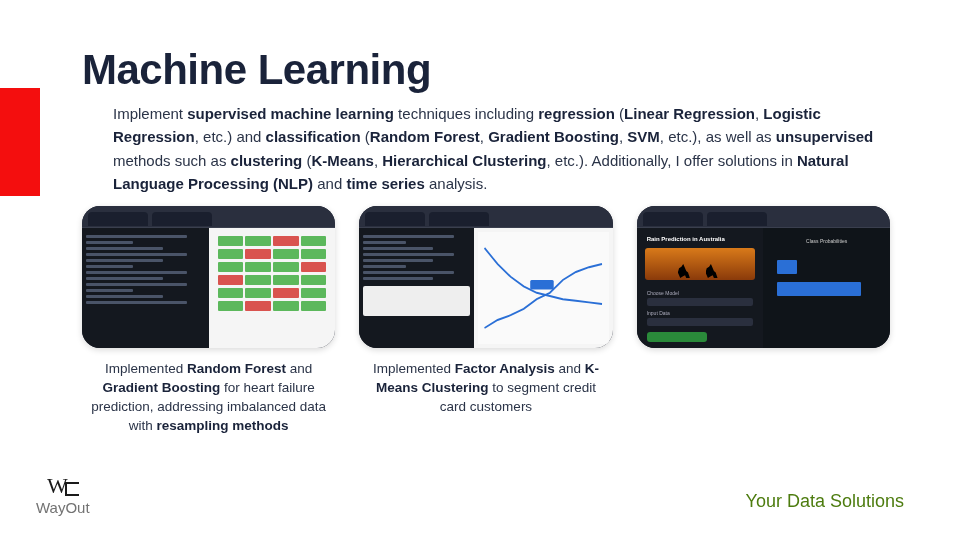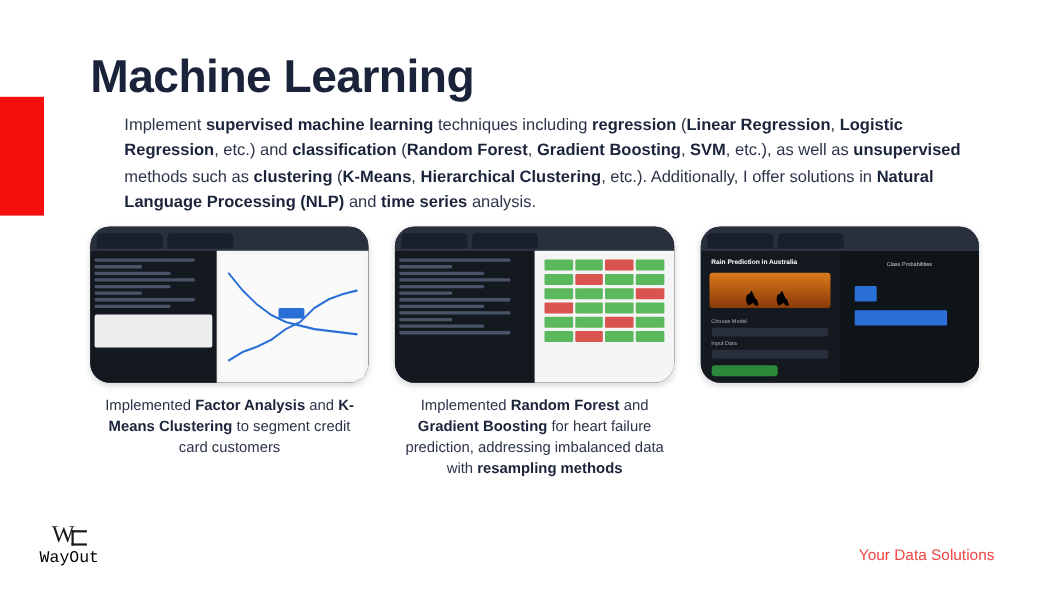--- a/index.html
+++ b/index.html
@@ -38,36 +38,102 @@
   .prob-title { color:#ccc; font-size:5px; text-align:center; padding:6px 0 2px;}
   .prob-bars { padding:6px 10px;}
   .prob-bar-row { display:flex; align-items:center; margin:8px 0; gap:4px;}
   .prob-bar { height:14px; background:#2a6fd6; border-radius:1px;}
   .btn-green { background:#2a8a3a; height:10px; width:60px; border-radius:3px; margin:6px 0;}
   .caption { font-size: 13.5px; line-height: 1.4; text-align: center; color: #2b3448; margin-top: 12px; padding: 0 6px; }
   .caption strong { font-weight: 700; color: #1a233a; }
   .logo { position: absolute; left: 36px; bottom: 24px; display: flex; flex-direction: column; align-items: center; }
   .logo-mark { font-family: Georgia, serif; font-size: 22px; font-weight: 400; color: #1a1a1a; letter-spacing: -1px; line-height:1;}
   .logo-d { display:inline-block; border:2px solid #1a1a1a; width:14px; height:14px; border-right:none; border-radius: 0 0 0 0; vertical-align:middle; margin-left:-2px; position:relative; top:1px;}
-  .logo-text { font-family: Liberation Mono, monospace; font-size: 15px; color: #000000; margin-top: 2px; }
-  .footer-text { position: absolute; right: 56px; bottom: 28px; font-size: 14px; color: #ef4444; }
+  .logo-text { font-family: Liberation Sans, sans-serif; font-size: 15px; color: #737373; margin-top: 2px; }
+  .footer-text { position: absolute; right: 56px; bottom: 28px; font-size: 18px; color: #4d7c0f; }
 </style>
 </head>
 <body>
 
 <div class="slide">
 
   <div class="red-block"></div>
 
   <div class="content">
     <h1 class="title">Machine Learning</h1>
     <p class="subtitle">Implement <strong>supervised machine learning</strong> techniques including <strong>regression</strong> (<strong>Linear Regression</strong>, <strong>Logistic Regression</strong>, etc.) and <strong>classification</strong> (<strong>Random Forest</strong>, <strong>Gradient Boosting</strong>, <strong>SVM</strong>, etc.), as well as <strong>unsupervised</strong> methods such as <strong>clustering</strong> (<strong>K-Means</strong>, <strong>Hierarchical Clustering</strong>, etc.). Additionally, I offer solutions in <strong>Natural Language Processing (NLP)</strong> and <strong>time series</strong> analysis.</p>
   </div>
 
   <div class="cards">
+
+    <div class="card">
+      <div class="thumb">
+        <div class="thumb-browser">
+            <div class="thumb-tab"></div>
+            <div class="thumb-tab"></div>
+          </div>
+        <div class="thumb-body">
+          <div class="panel-dark">
+            <div class="code-line long"></div>
+              <div class="code-line short"></div>
+              <div class="code-line med"></div>
+            <div class="code-line long"></div>
+              <div class="code-line med"></div>
+              <div class="code-line short"></div>
+            <div class="code-line long"></div>
+              <div class="code-line med"></div>
+              <div class="code-line long"></div>
+            <div class="code-line short"></div>
+              <div class="code-line med"></div>
+              <div class="code-line long"></div>
+          </div>
+          <div class="panel-light">
+            <div class="table-stripes">
+              <div class="stripe">
+                  <div class="cell-g"></div>
+                  <div class="cell-g"></div>
+                  <div class="cell-r"></div>
+                  <div class="cell-g"></div>
+                </div>
+              <div class="stripe">
+                  <div class="cell-g"></div>
+                  <div class="cell-r"></div>
+                  <div class="cell-g"></div>
+                  <div class="cell-g"></div>
+                </div>
+              <div class="stripe">
+                  <div class="cell-g"></div>
+                  <div class="cell-g"></div>
+                  <div class="cell-g"></div>
+                  <div class="cell-r"></div>
+                </div>
+              <div class="stripe">
+                  <div class="cell-r"></div>
+                  <div class="cell-g"></div>
+                  <div class="cell-g"></div>
+                  <div class="cell-g"></div>
+                </div>
+              <div class="stripe">
+                  <div class="cell-g"></div>
+                  <div class="cell-g"></div>
+                  <div class="cell-r"></div>
+                  <div class="cell-g"></div>
+                </div>
+              <div class="stripe">
+                  <div class="cell-g"></div>
+                  <div class="cell-r"></div>
+                  <div class="cell-g"></div>
+                  <div class="cell-g"></div>
+                </div>
+            </div>
+          </div>
+        </div>
+      </div>
+      <div class="caption">Implemented <strong>Random Forest</strong> and <strong>Gradient Boosting</strong> for heart failure prediction, addressing imbalanced data with <strong>resampling methods</strong></div>
+    </div>
 
     <div class="card">
       <div class="thumb">
         <div class="thumb-browser">
             <div class="thumb-tab"></div>
             <div class="thumb-tab"></div>
           </div>
         <div class="thumb-body">
           <div class="panel-dark" style="flex:0.9">
             <div class="code-line long"></div>
@@ -85,86 +151,20 @@
               <svg class="svg-line" viewBox="0 0 100 70" preserveAspectRatio="none">
                 <polyline points="5,10 15,20 25,28 35,34 45,38 55,40 65,42 75,43 85,44 95,45" fill="none" stroke="#2a6fd6" stroke-width="1.2"></polyline>
                 <polyline points="5,60 15,55 25,52 35,48 45,42 55,38 65,30 75,25 85,22 95,20" fill="none" stroke="#2a6fd6" stroke-width="1.2"></polyline>
                 <rect x="40" y="30" width="18" height="6" fill="#2a6fd6" rx="1"></rect>
               </svg>
             </div>
           </div>
         </div>
       </div>
       <div class="caption">Implemented <strong>Factor Analysis</strong> and <strong>K-Means Clustering</strong> to segment credit card customers</div>
-    </div>
-
-    <div class="card">
-      <div class="thumb">
-        <div class="thumb-browser">
-            <div class="thumb-tab"></div>
-            <div class="thumb-tab"></div>
-          </div>
-        <div class="thumb-body">
-          <div class="panel-dark">
-            <div class="code-line long"></div>
-              <div class="code-line short"></div>
-              <div class="code-line med"></div>
-            <div class="code-line long"></div>
-              <div class="code-line med"></div>
-              <div class="code-line short"></div>
-            <div class="code-line long"></div>
-              <div class="code-line med"></div>
-              <div class="code-line long"></div>
-            <div class="code-line short"></div>
-              <div class="code-line med"></div>
-              <div class="code-line long"></div>
-          </div>
-          <div class="panel-light">
-            <div class="table-stripes">
-              <div class="stripe">
-                  <div class="cell-g"></div>
-                  <div class="cell-g"></div>
-                  <div class="cell-r"></div>
-                  <div class="cell-g"></div>
-                </div>
-              <div class="stripe">
-                  <div class="cell-g"></div>
-                  <div class="cell-r"></div>
-                  <div class="cell-g"></div>
-                  <div class="cell-g"></div>
-                </div>
-              <div class="stripe">
-                  <div class="cell-g"></div>
-                  <div class="cell-g"></div>
-                  <div class="cell-g"></div>
-                  <div class="cell-r"></div>
-                </div>
-              <div class="stripe">
-                  <div class="cell-r"></div>
-                  <div class="cell-g"></div>
-                  <div class="cell-g"></div>
-                  <div class="cell-g"></div>
-                </div>
-              <div class="stripe">
-                  <div class="cell-g"></div>
-                  <div class="cell-g"></div>
-                  <div class="cell-r"></div>
-                  <div class="cell-g"></div>
-                </div>
-              <div class="stripe">
-                  <div class="cell-g"></div>
-                  <div class="cell-r"></div>
-                  <div class="cell-g"></div>
-                  <div class="cell-g"></div>
-                </div>
-            </div>
-          </div>
-        </div>
-      </div>
-      <div class="caption">Implemented <strong>Random Forest</strong> and <strong>Gradient Boosting</strong> for heart failure prediction, addressing imbalanced data with <strong>resampling methods</strong></div>
     </div>
 
     <div class="card">
       <div class="thumb">
         <div class="thumb-browser">
             <div class="thumb-tab"></div>
             <div class="thumb-tab"></div>
           </div>
         <div class="thumb-body">
           <div class="panel-dark" style="flex:1">

